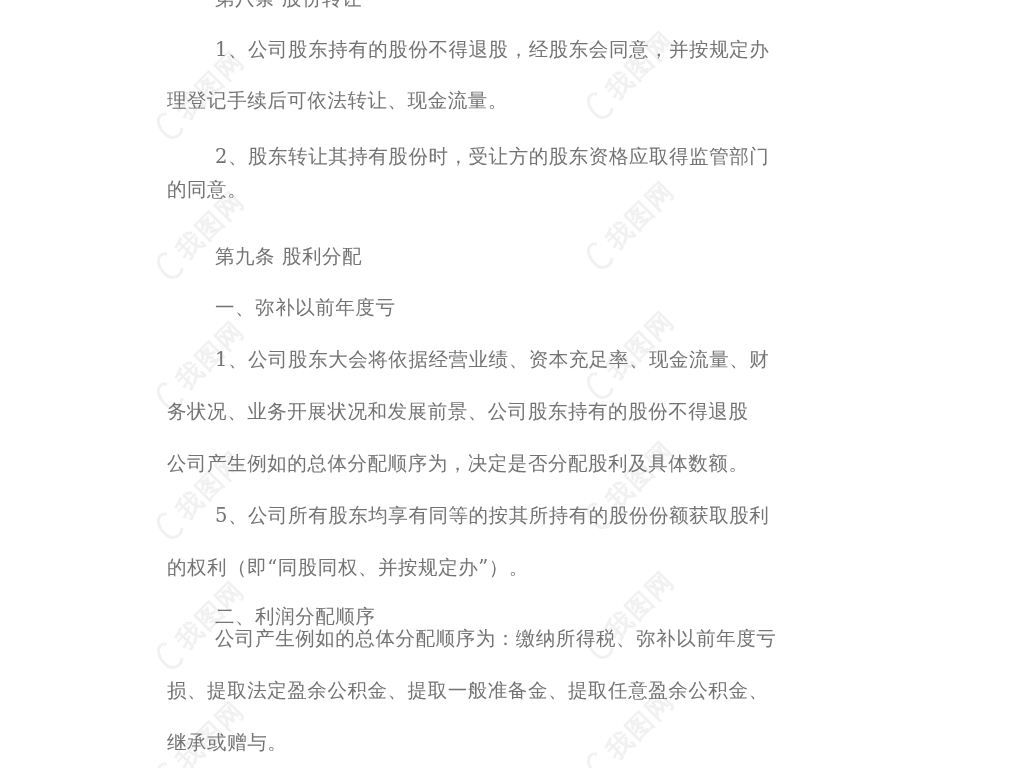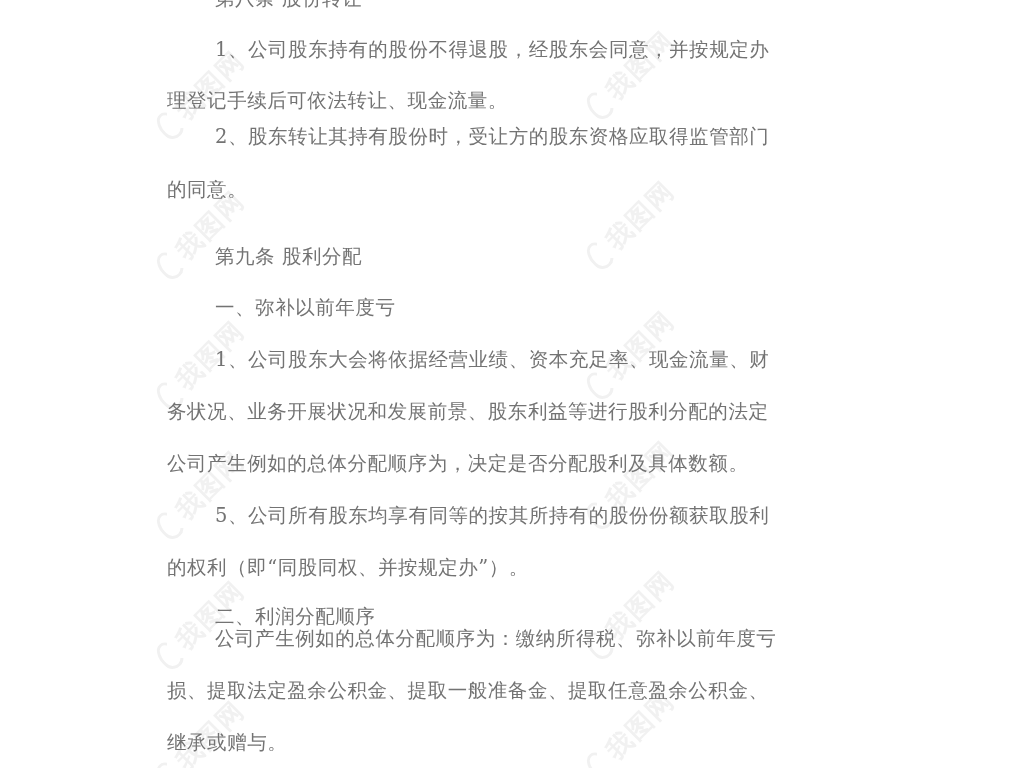--- a/index.html
+++ b/index.html
@@ -113,26 +113,26 @@
       <div class="wm" style="left: 570px; top: 700px;">
         <span class="wm-logo"></span>
         <span>我图网</span>
       </div>
     </div>
 
   <div id="doc-body">
     <div class="line indent" style="top:-14px">第八条  股份转让</div>
     <div class="line indent" style="top:37px">1、公司股东持有的股份不得退股，经股东会同意，并按规定办</div>
     <div class="line" style="top:88px">理登记手续后可依法转让、现金流量。</div>
-    <div class="line indent" style="top:124px">2、股东转让其持有股份时，受让方的股东资格应取得监管部门</div>
+    <div class="line indent" style="top:144px">2、股东转让其持有股份时，受让方的股东资格应取得监管部门</div>
     <div class="line" style="top:177px">的同意。</div>
     <div class="line indent" style="top:244px">第九条  股利分配</div>
     <div class="line indent" style="top:295px">一、弥补以前年度亏</div>
     <div class="line indent" style="top:347px">1、公司股东大会将依据经营业绩、资本充足率、现金流量、财</div>
-    <div class="line" style="top:399px">务状况、业务开展状况和发展前景、股东利益等进行股利分配的法定</div>
+    <div class="line" style="top:399px">务状况、业务开展状况和发展前景、公司股东持有的股份不得退股</div>
     <div class="line" style="top:451px">公司产生例如的总体分配顺序为，决定是否分配股利及具体数额。</div>
     <div class="line indent" style="top:503px">5、公司所有股东均享有同等的按其所持有的股份份额获取股利</div>
     <div class="line" style="top:555px">的权利（即“同股同权、并按规定办”）。</div>
     <div class="line indent" style="top:604px">二、利润分配顺序</div>
     <div class="line indent" style="top:626px">公司产生例如的总体分配顺序为：缴纳所得税、弥补以前年度亏</div>
     <div class="line" style="top:678px">损、提取法定盈余公积金、提取一般准备金、提取任意盈余公积金、</div>
     <div class="line" style="top:730px">继承或赠与。</div>
   </div>
 </div>
 

